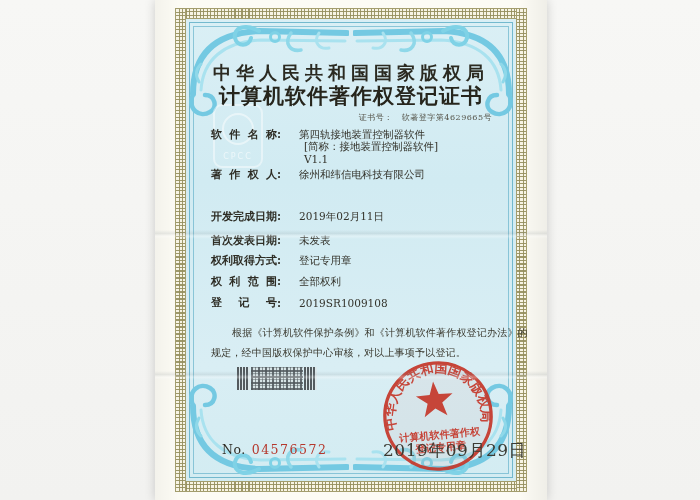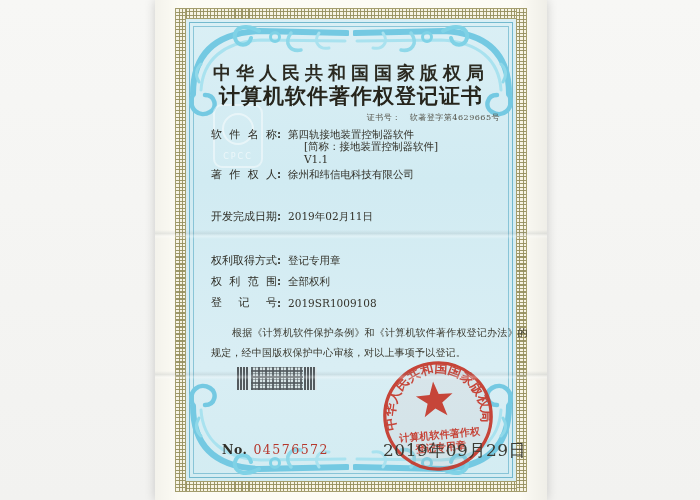--- a/index.html
+++ b/index.html
@@ -59,30 +59,30 @@
   
   .authority{
     position:absolute;left:0;right:0;top:42px;text-align:center;
     font-size:18px;font-weight:bold;letter-spacing:5px;color:#2b2a21;white-space:nowrap;
   }
   .cert-title{
     position:absolute;left:0;right:0;top:63px;text-align:center;
     font-size:21px;font-weight:bold;letter-spacing:1px;color:#26251c;white-space:nowrap;font-family:Liberation Mono, monospace;
   }
   .certno{
-    position:absolute;top:93px;right:16px;font-size:8px;color:#55544a;letter-spacing:.5px;white-space:nowrap;
+    position:absolute;top:93px;right:24px;font-size:8px;color:#55544a;letter-spacing:.5px;white-space:nowrap;
   }
   .certno .cv{margin-left:9px}
   .row{position:absolute;left:25px;white-space:nowrap;color:#33322a;font-size:10.5px}
   .lbl{
-    display:inline-block;width:66px;font-weight:normal;font-size:11px;color:#2e2d25;
+    display:inline-block;width:66px;font-weight:bold;font-size:11px;color:#2e2d25;
     text-align:justify;text-align-last:justify;vertical-align:bottom;
   }
   .col{font-weight:bold;font-size:11px;color:#2e2d25}
-  .val{margin-left:7px}
+  .val{margin-left:18px}
   .sub{position:absolute;left:118px;white-space:nowrap;color:#33322a;font-size:10.5px}
   .stmt{position:absolute;left:25px;right:14px;font-size:10px;color:#38372d;letter-spacing:.2px;white-space:nowrap}
   .stmt.first{padding-left:21px}
   .barcode{
     position:absolute;left:51px;top:348px;width:80px;height:23px;display:flex;opacity:.88;
   }
   .bc-side{
     width:13px;height:100%;
     background:repeating-linear-gradient(90deg,#41464a 0 2px,#dde8ea 2px 3px,#41464a 3px 5px,#dde8ea 5px 6.5px);
   }
@@ -93,21 +93,21 @@
       repeating-linear-gradient(90deg,rgba(60,66,70,.85) 0 2px,transparent 2px 4px,rgba(60,66,70,.6) 4px 5px,transparent 5px 7px),
       repeating-linear-gradient(0deg,rgba(60,66,70,.8) 0 2px,transparent 2px 4px,rgba(60,66,70,.45) 4px 5px,transparent 5px 6px);
   }
   .seal{position:absolute;left:194px;top:339px;width:116px;height:116px;transform:rotate(-5deg);opacity:.92;z-index:4}
   .seal svg{width:100%;height:100%;display:block}
   .seal-date{
     position:absolute;left:197px;top:420px;z-index:5;
     font-size:17px;color:#3b3a32;letter-spacing:.5px;white-space:nowrap;
   }
   .serial{position:absolute;left:36px;top:423px;font-size:12.5px;letter-spacing:.5px;white-space:nowrap}
-  .serial .sl{color:#2f2e27;font-weight:bold;margin-right:6px}
+  .serial .sl{color:#2f2e27;font-weight:normal;margin-right:6px}
   .serial .sn{color:#b5372c;letter-spacing:1.5px}
   .content{position:absolute;inset:0;z-index:3}
 </style>
 </head>
 <body>
 
 <div class="paper">
 
   <div class="m-strip m-top"></div>
   <div class="m-strip m-bottom"></div>
@@ -189,20 +189,23 @@
       </div>
       <div class="sub" style="top:121px">[简称：接地装置控制器软件]</div>
       <div class="sub" style="top:134px">V1.1</div>
 
       <div class="row" style="top:148px">
         <span class="lbl">著作权人</span><span class="col">:</span><span class="val">徐州和纬信电科技有限公司</span>
       </div>
 
       <div class="row" style="top:190px">
         <span class="lbl">开发完成日期</span><span class="col">:</span><span class="val">2019年02月11日</span>
+      </div>
+      <div class="row" style="top:214px">
+        <span class="lbl">首次发表日期</span><span class="col">:</span><span class="val">未发表</span>
       </div>
       <div class="row" style="top:234px">
         <span class="lbl">权利取得方式</span><span class="col">:</span><span class="val">登记专用章</span>
       </div>
       <div class="row" style="top:255px">
         <span class="lbl">权利范围</span><span class="col">:</span><span class="val">全部权利</span>
       </div>
       <div class="row" style="top:276px">
         <span class="lbl">登记号</span><span class="col">:</span><span class="val">2019SR1009108</span>
       </div>

